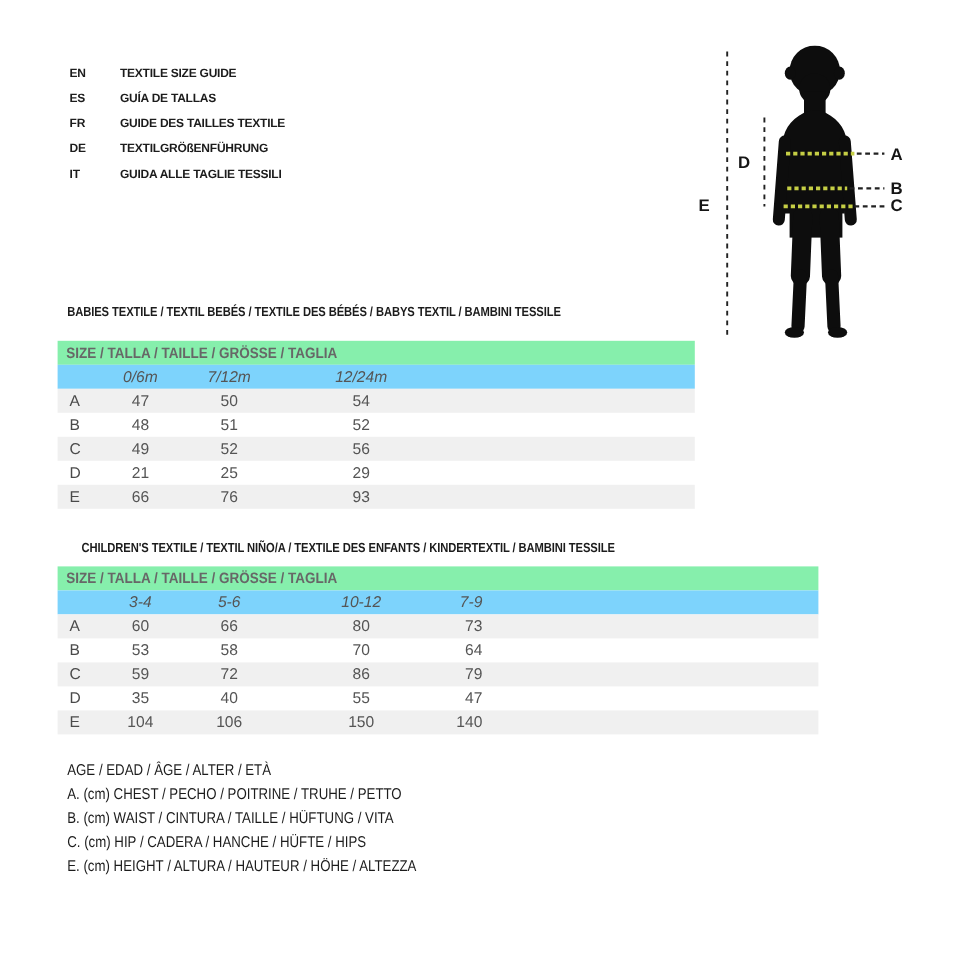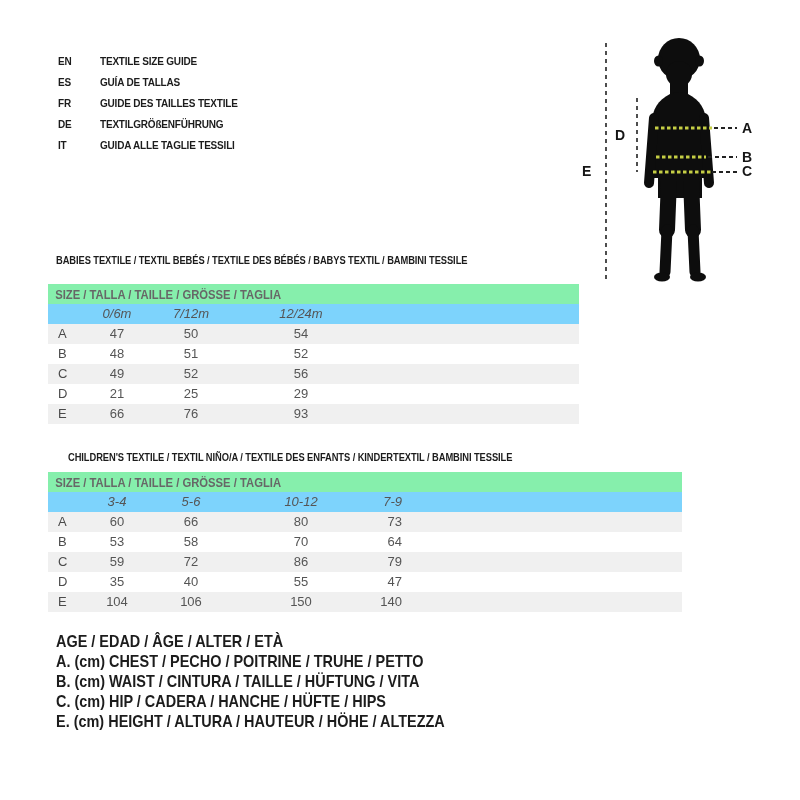--- a/index.html
+++ b/index.html
@@ -30,21 +30,21 @@
   .trow.stripe{background:#f0f0f0;}
   .trow.colhead{background:#7dd3fc;font-style:italic;}
   .csize{position:absolute;left:10px;color:#4a4a4a;}
   .cv{position:absolute;width:60px;text-align:center;}
   .cv.c1{left:39px;}
   .cv.c2{left:113px;}
   .cv.c3{left:223px;}
   .cv.c4{left:294px;text-align:right;}
 
   
-  .legend-block{left:56px;top:632px;font-size:17px;font-weight:700;color:#1c1c1c;}
+  .legend-block{left:56px;top:632px;font-size:13px;font-weight:400;color:#1c1c1c;}
   .legend-line{height:20px;line-height:20px;}
 </style>
 </head>
 <body>
 
 <div class="abs lang-block">
   <div class="lang-row"><span class="lang-code">EN</span><span>TEXTILE SIZE GUIDE</span></div>
   <div class="lang-row"><span class="lang-code">ES</span><span>GUÍA DE TALLAS</span></div>
   <div class="lang-row"><span class="lang-code">FR</span><span>GUIDE DES TAILLES TEXTILE</span></div>
   <div class="lang-row"><span class="lang-code">DE</span><span>TEXTILGRÖßENFÜHRUNG</span></div>

